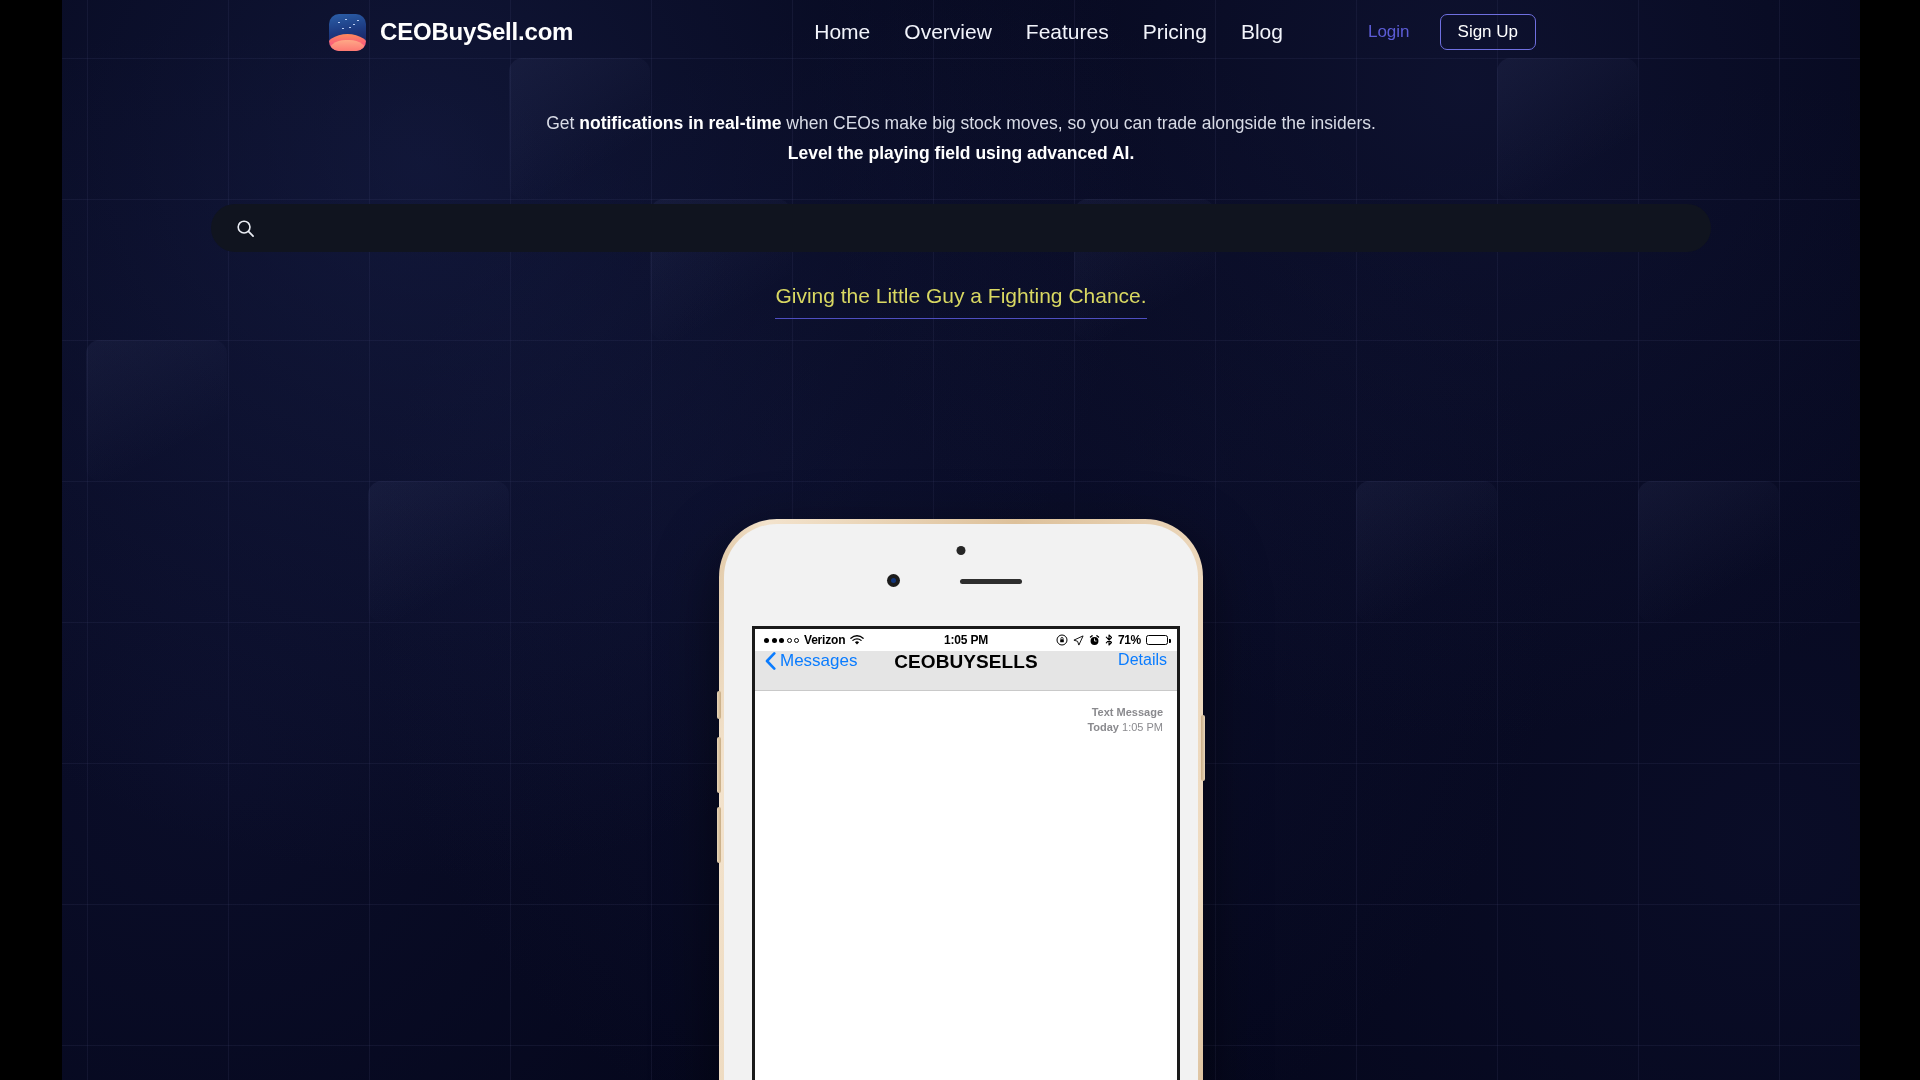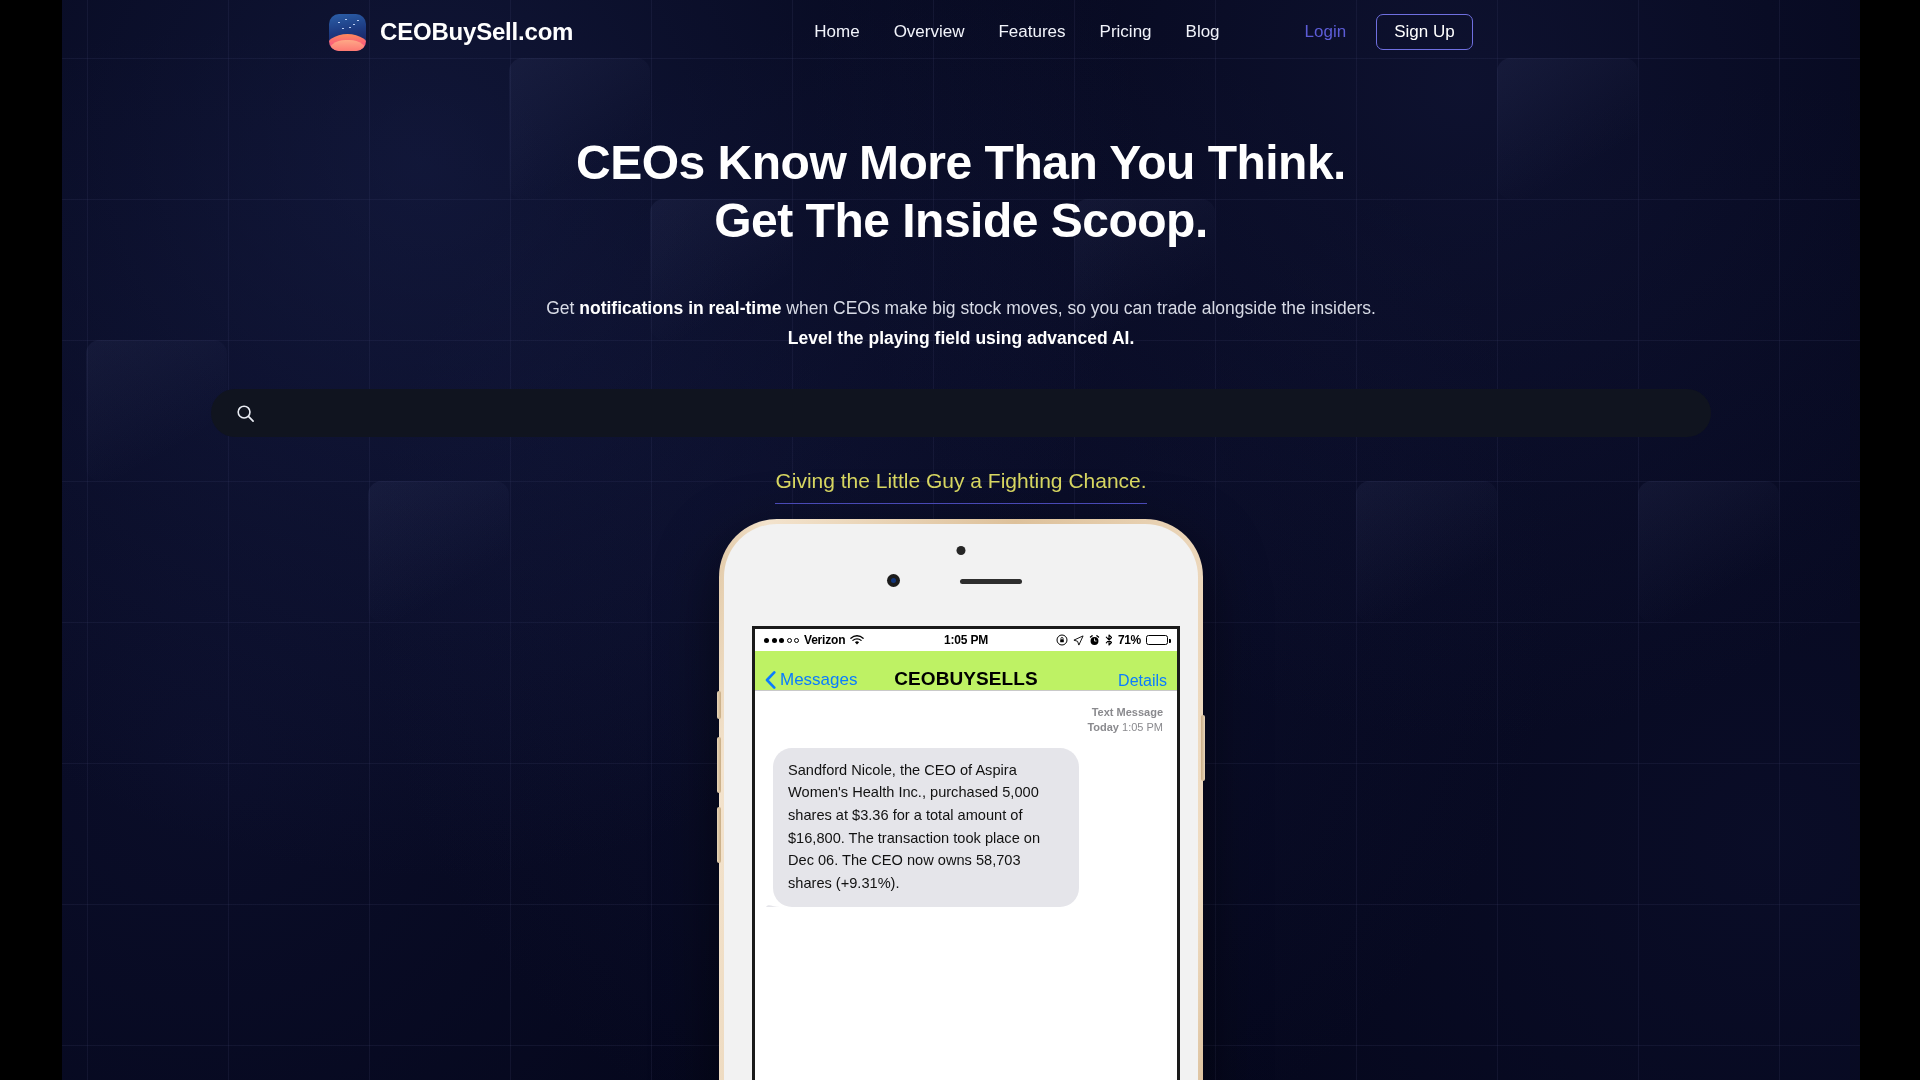--- a/index.html
+++ b/index.html
@@ -93,21 +93,21 @@
   #brand-name {
     font-size: 24px; font-weight: bold; color: #ffffff;
     letter-spacing: -0.2px; white-space: nowrap;
   }
 
   #nav {
     display: flex; align-items: center; gap: 34px;
     margin-left: 241px;
   }
   #nav a {
-    color: #f2f4fb; font-size: 17px; text-decoration: none;
+    color: #f2f4fb; font-size: 21px; text-decoration: none;
     white-space: nowrap;
   }
 
   #auth {
     display: flex; align-items: center; gap: 30px;
     margin-left: 85px;
   }
   #login-link {
     color: #5c5cd6; font-size: 17px; text-decoration: none; white-space: nowrap;
   }
@@ -263,23 +263,23 @@
     position: relative; padding: 1px;
   }
   #battery::after {
     content: ""; position: absolute; right: -3.5px; top: 3px;
     width: 2px; height: 4px; background: #000; border-radius: 0 1px 1px 0;
   }
   #battery-fill { height: 100%; background: #000; border-radius: 1px; }
 
   #nav-bar {
     height: 40px;
-    background: #bef264;
+    background: #e5e5e5;
     border-bottom: 1px solid #c9c9c9;
-    display: flex; align-items: flex-end;
+    display: flex; align-items: flex-start;
     padding: 0 10px;
     position: relative;
   }
   #back-btn {
     display: flex; align-items: center; gap: 4px;
     color: #0a7cff; font-size: 17px; cursor: pointer;
   }
   #thread-title {
     position: absolute; left: 50%; transform: translateX(-50%);
     font-size: 19px; font-weight: bold; color: #000;
@@ -372,24 +372,20 @@
       </nav>
 
       <div id="auth">
         <a id="login-link" href="#">Login</a>
         <button id="signup-btn">Sign Up</button>
       </div>
     </div>
 
     <div id="hero">
 
-      <h1 id="headline">
-        <span class="l1">CEOs Know More Than You Think.</span>
-        <span class="l2">Get The Inside Scoop.</span>
-      </h1>
 
       <p id="subhead"><span>Get </span><b>notifications in real-time</b><span> when CEOs make big stock moves, so you can trade alongside the insiders. </span><b>Level the playing field using advanced AI.</b></p>
 
       <div id="search-wrap">
         <svg id="search-icon" width="19" height="19" viewBox="0 0 20 20" fill="none">
           <circle cx="8.5" cy="8.5" r="6.2" stroke="#e9ecf3" stroke-width="1.7"></circle>
           <line x1="13.1" y1="13.1" x2="18" y2="18" stroke="#e9ecf3" stroke-width="1.8" stroke-linecap="round"></line>
         </svg>
       </div>
 
@@ -461,25 +457,20 @@
             </span>
             <span id="thread-title">CEOBUYSELLS</span>
             <span id="details-btn">Details</span>
           </div>
 
           <div id="thread">
             <div id="msg-meta">
               <div>Text Message</div>
               <div class="when"><b>Today</b> <span>1:05 PM</span></div>
             </div>
-            <div id="bubble-row">
-              <div id="bubble">Sandford Nicole, the CEO of Aspira Women's Health Inc., purchased 5,000 shares at $3.36 for a total amount of $16,800. The transaction took place on Dec 06. The CEO now owns 58,703 shares (+9.31%).<svg id="bubble-tail" viewBox="0 0 14 18">
-                  <path d="M14 18 C7 18 2 14 0 18 L14 18 Z" fill="#e5e5ea"></path>
-                </svg></div>
-            </div>
           </div>
 
         </div>
       </div>
     </div>
 
   </div>
 </div>
 
 </body></html>

